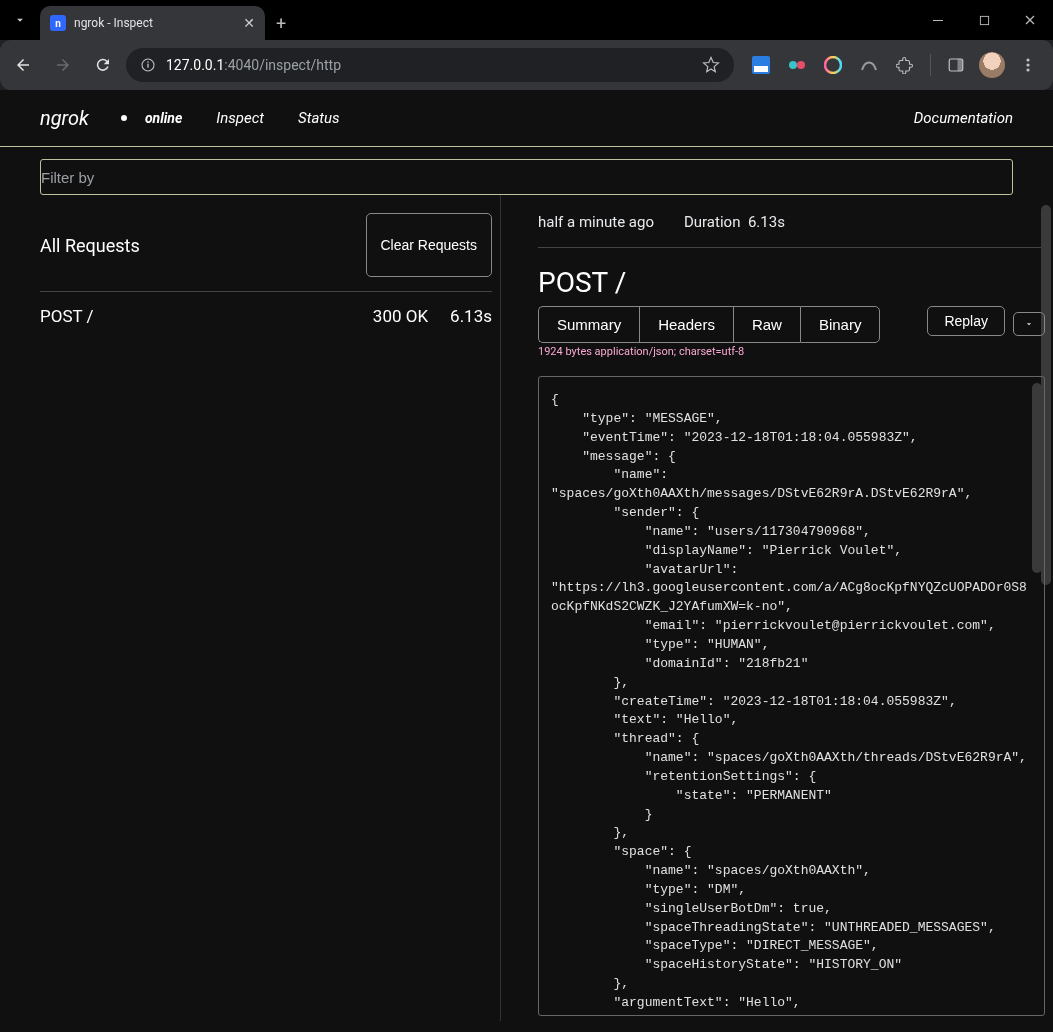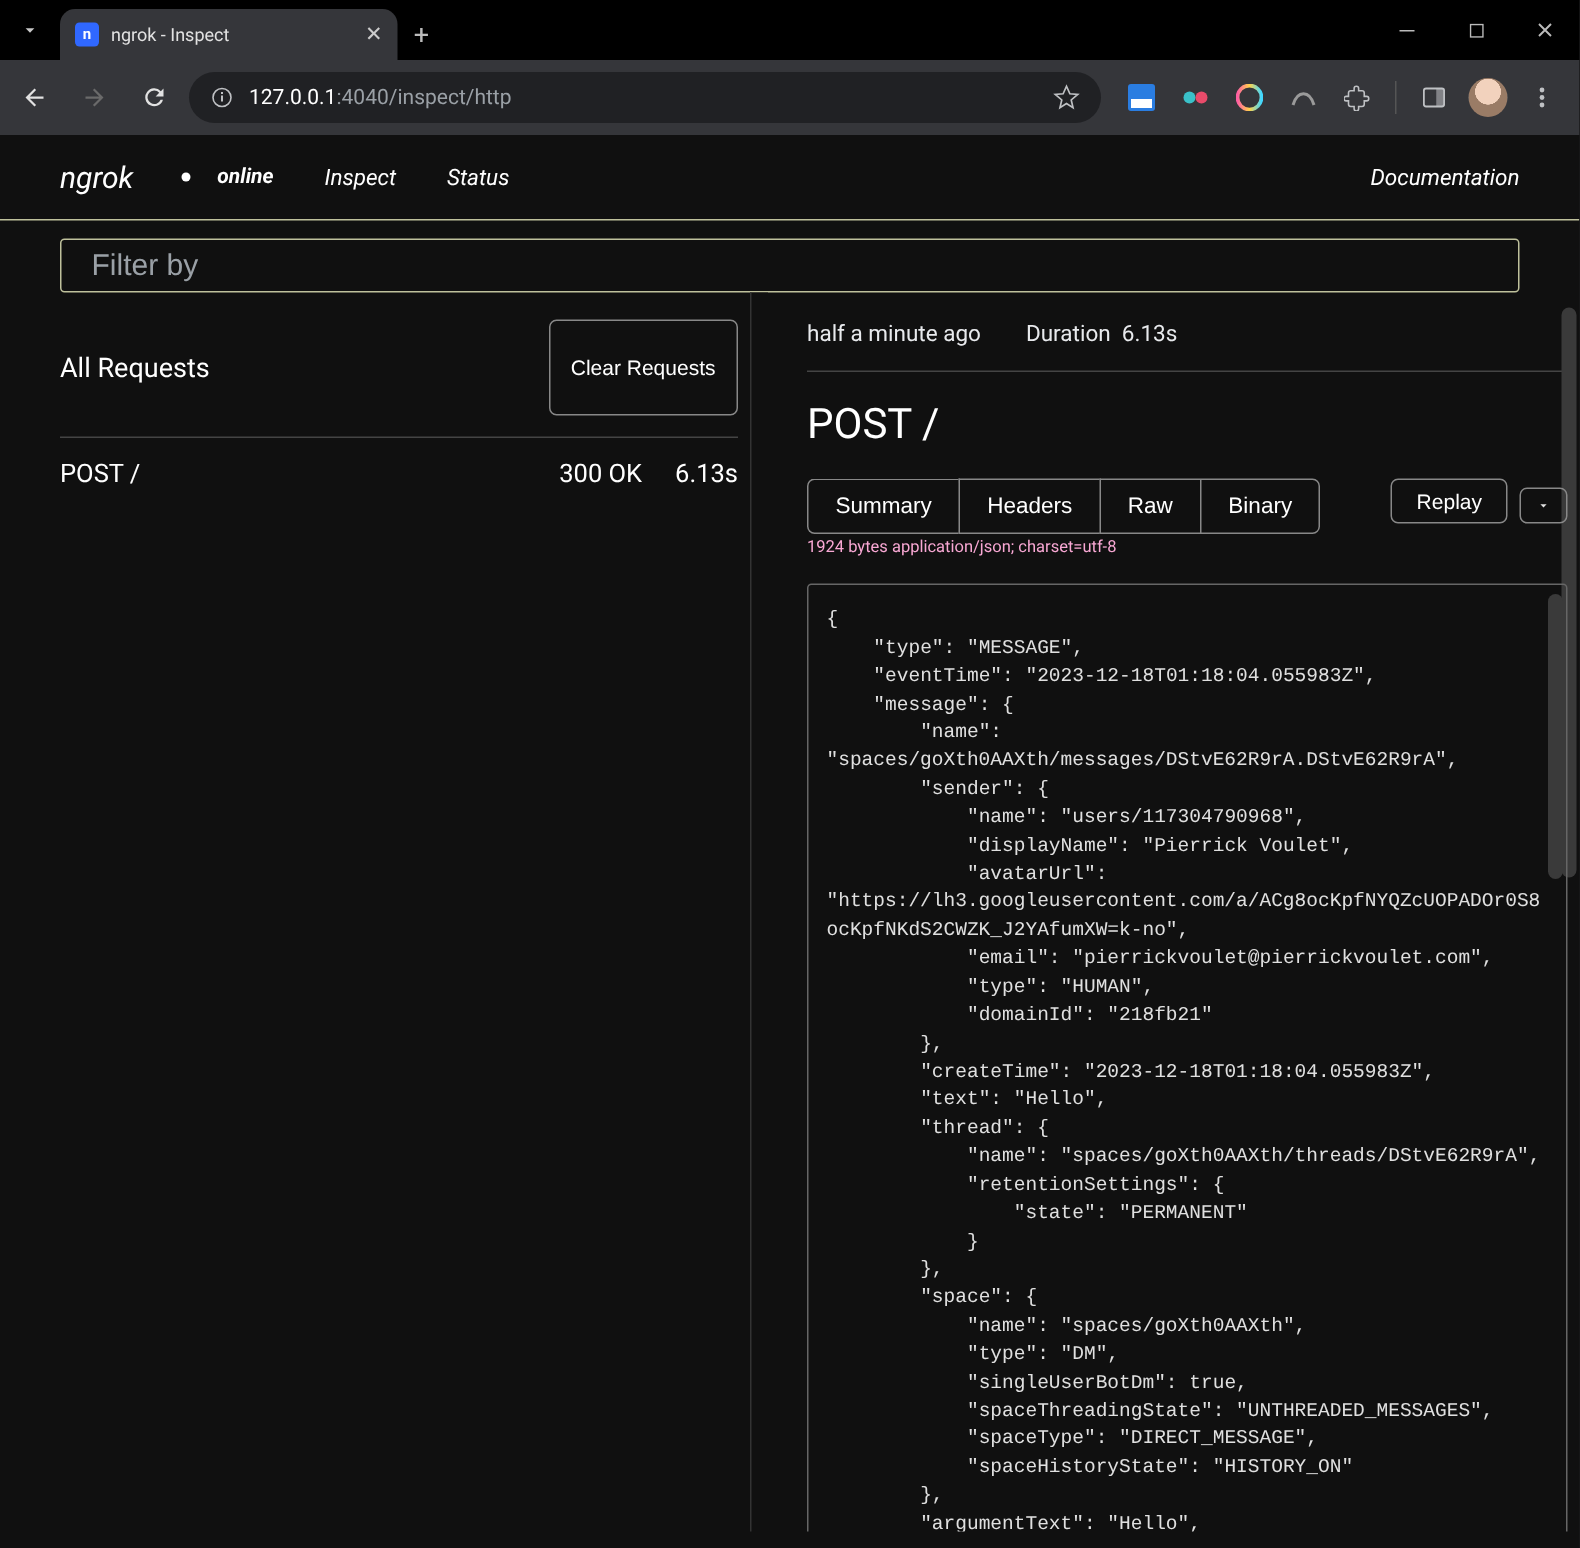--- a/index.html
+++ b/index.html
@@ -45,20 +45,21 @@
     .window-controls { margin-left:auto;display:flex;align-items:center; }
     .window-controls .wc { width:46px;height:40px;display:flex;align-items:center;justify-content:center;color:#bbb;font-size:13px; }
     
     .browser-toolbar {
       background:#35363a;
       height:50px;
       display:flex;
       align-items:center;
       padding:0 10px 0 6px;
       gap:6px;
+      border-radius:11px;
     }
     .browser-toolbar .nav-btn {
       width:34px;height:34px;border-radius:17px;
       display:flex;align-items:center;justify-content:center;color:#e2e2e2;
     }
     .browser-toolbar .nav-btn.disabled { color:#6a6a6a; }
     .omnibox {
       flex:1;
       background:#202124;
       height:34px;border-radius:17px;
@@ -92,22 +93,22 @@
     .app-nav a { color:#fff;font-size:15px;text-decoration:none;margin-right:30px; }
     .doc-link { margin-left:auto;color:#fff;font-size:15px;text-decoration:none; }
     .app-body { padding:0; height:calc(100% - 56px); }
     .top-rule { height:1px;background:#bfc19c;margin:0; }
     .filter-wrap { padding:12px 40px 0 40px; }
     .filter-input {
       width:100%;height:36px;
       background:transparent;
       border:1px solid #bfc19c;
       border-radius:3px;
-      padding:0 20px;
-      color:#e8eaed;font-size:20px;
+      padding:0 0;
+      color:#e8eaed;font-size:15px;
     }
     .filter-input::placeholder { color:#9aa0a6; }
     .panes { display:flex;height:calc(100% - 60px); }
     .left { width:500px;padding:18px 8px 0 40px; }
     .left-head { display:flex;align-items:center;justify-content:space-between;padding-bottom:14px;border-bottom:1px solid #444; }
     .left-head h2 { font-size:18px;font-weight:400;color:#fff;text-align:right; }
     .btn {
       background:transparent;color:#fff;border:1px solid #888;border-radius:5px;
       padding:23px 14px;font-size:14px;cursor:pointer;
     }
@@ -119,21 +120,21 @@
     }
     .req-row .method { flex:1; }
     .req-row .status { margin-right:22px; }
     .req-row .dur { }
     .vs { width:12px;background:#101010;position:relative; }
     .vs::before { content:"";position:absolute;left:0;top:0;width:1px;height:100%;background:#333; }
     .right { flex:1;padding:18px 8px 0 26px;overflow:hidden;position:relative; }
     .right-scroll-thumb { position:absolute;right:2px;top:10px;width:10px;height:380px;background:#3a3a3a;border-radius:5px; }
     .right-meta { display:flex;align-items:center;gap:30px;font-size:15px;color:#e8eaed;padding-bottom:16px;border-bottom:1px solid #444; }
     .right h1 { font-size:28px;font-weight:400;margin-top:18px;color:#fff; }
-    .tabbar { display:flex;align-items:center;margin-top:20px;gap:0; }
+    .tabbar { display:flex;align-items:center;margin-top:7px;gap:0; }
     .tabbar .tab {
       border:1px solid #888;border-right:none;
       padding:9px 18px;font-size:15px;color:#fff;background:transparent;cursor:pointer;
     }
     .tabbar .tab:first-child { border-top-left-radius:5px;border-bottom-left-radius:5px; }
     .tabbar .tab:last-of-type { border-right:1px solid #888;border-top-right-radius:5px;border-bottom-right-radius:5px; }
     .replay-group { margin-left:auto;display:flex;align-items:flex-end;gap:8px;position:relative;top:-4px; }
     .replay-group .btn { padding:6px 16px; }
     .replay-group .caret-btn { width:32px;padding:6px 0;display:flex;align-items:center;justify-content:center; }
     .body-meta { font-size:11px;color:#f9a8d4;margin-top:2px; }

